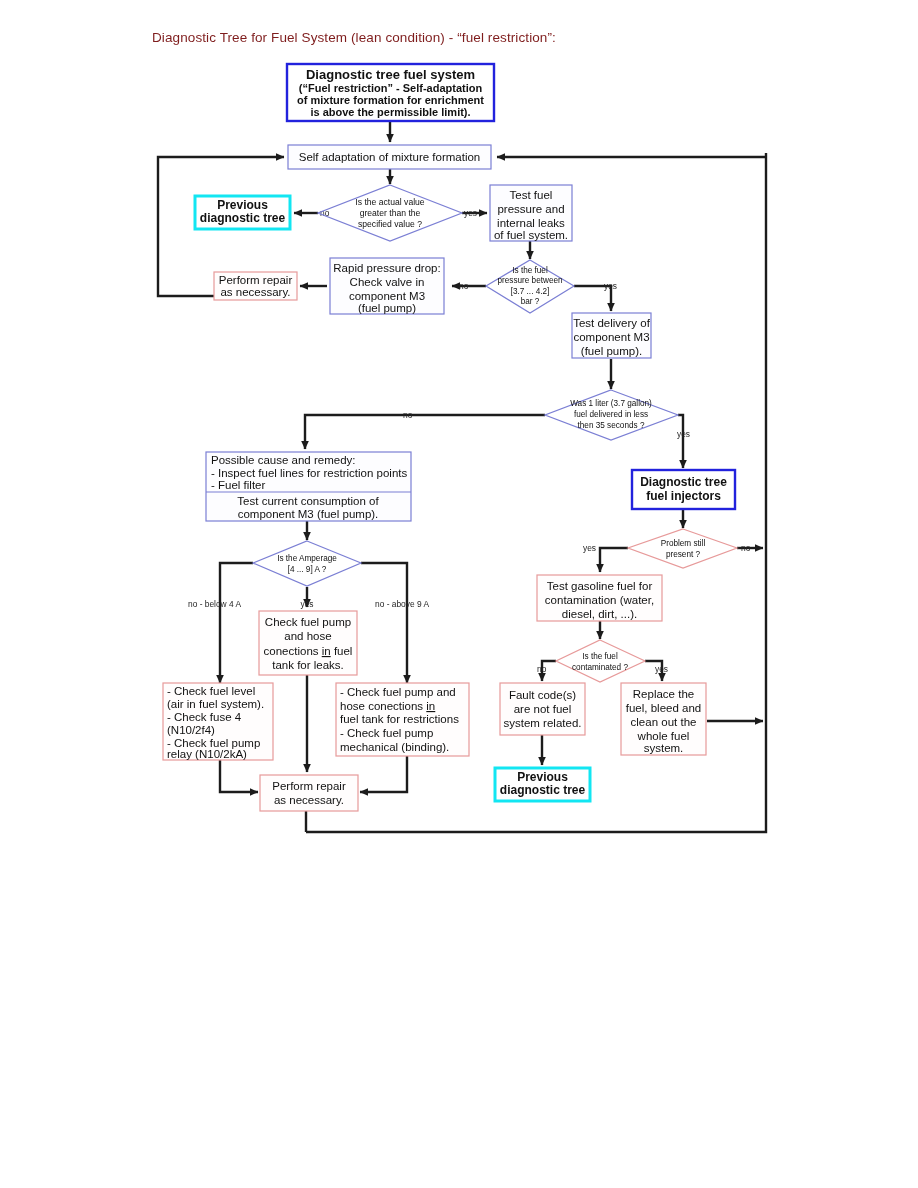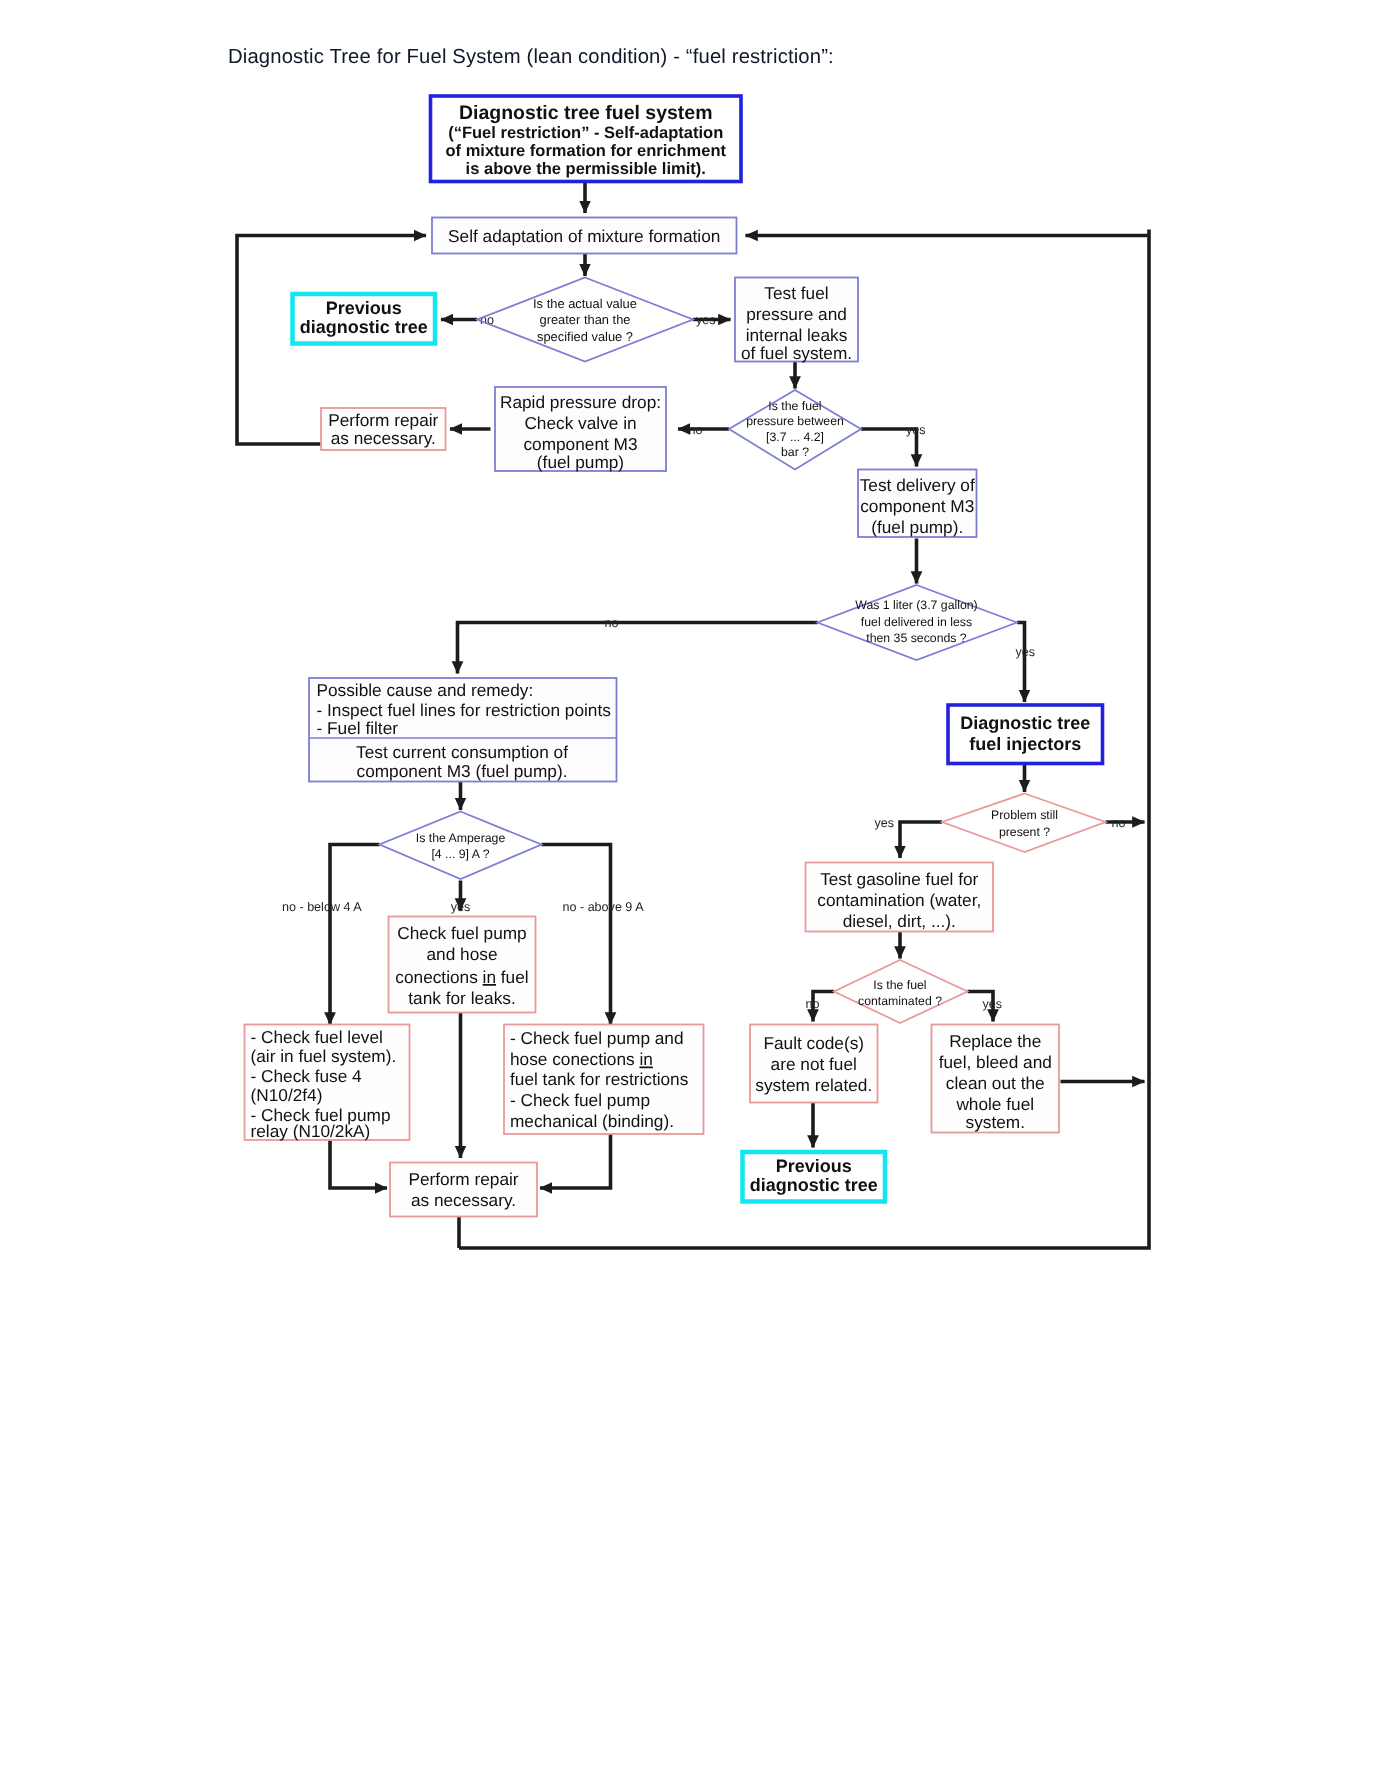--- a/index.html
+++ b/index.html
@@ -1,17 +1,17 @@
 <!DOCTYPE html>
 <html><head>
 <meta charset="utf-8">
 <style>
   html,body{margin:0;padding:0;background:#ffffff;}
   body{width:918px;height:1188px;font-family:"Liberation Sans","DejaVu Sans",sans-serif;color:#000;position:relative;overflow:hidden;}
-  #page-title{position:absolute;left:152px;top:30px;font-size:13.5px;color:#0f172a;letter-spacing:.1px;white-space:nowrap;}
+  #page-title{position:absolute;left:152px;top:30px;font-size:13.5px;color:#7f1d1d;letter-spacing:.1px;white-space:nowrap;}
   #diagram{position:absolute;left:0;top:0;}
   .nd text{font-family:"Liberation Sans","DejaVu Sans",sans-serif;fill:#111;}
   .lbl{font-size:11.5px;}
   .lbl-sm{font-size:8.6px;fill:#2a2a2a;}
   .lbl-xs{font-size:8.2px;fill:#2a2a2a;}
   .lbl-b{font-size:12px;font-weight:bold;}
   .lbl-tt{font-size:13px;font-weight:bold;}
   .lbl-tb{font-size:11px;font-weight:bold;}
   .edge-lbl{font-size:8.4px;fill:#262626;}
   .box-blue{fill:#fdfdff;stroke:#7b7fd4;stroke-width:1.2;}

